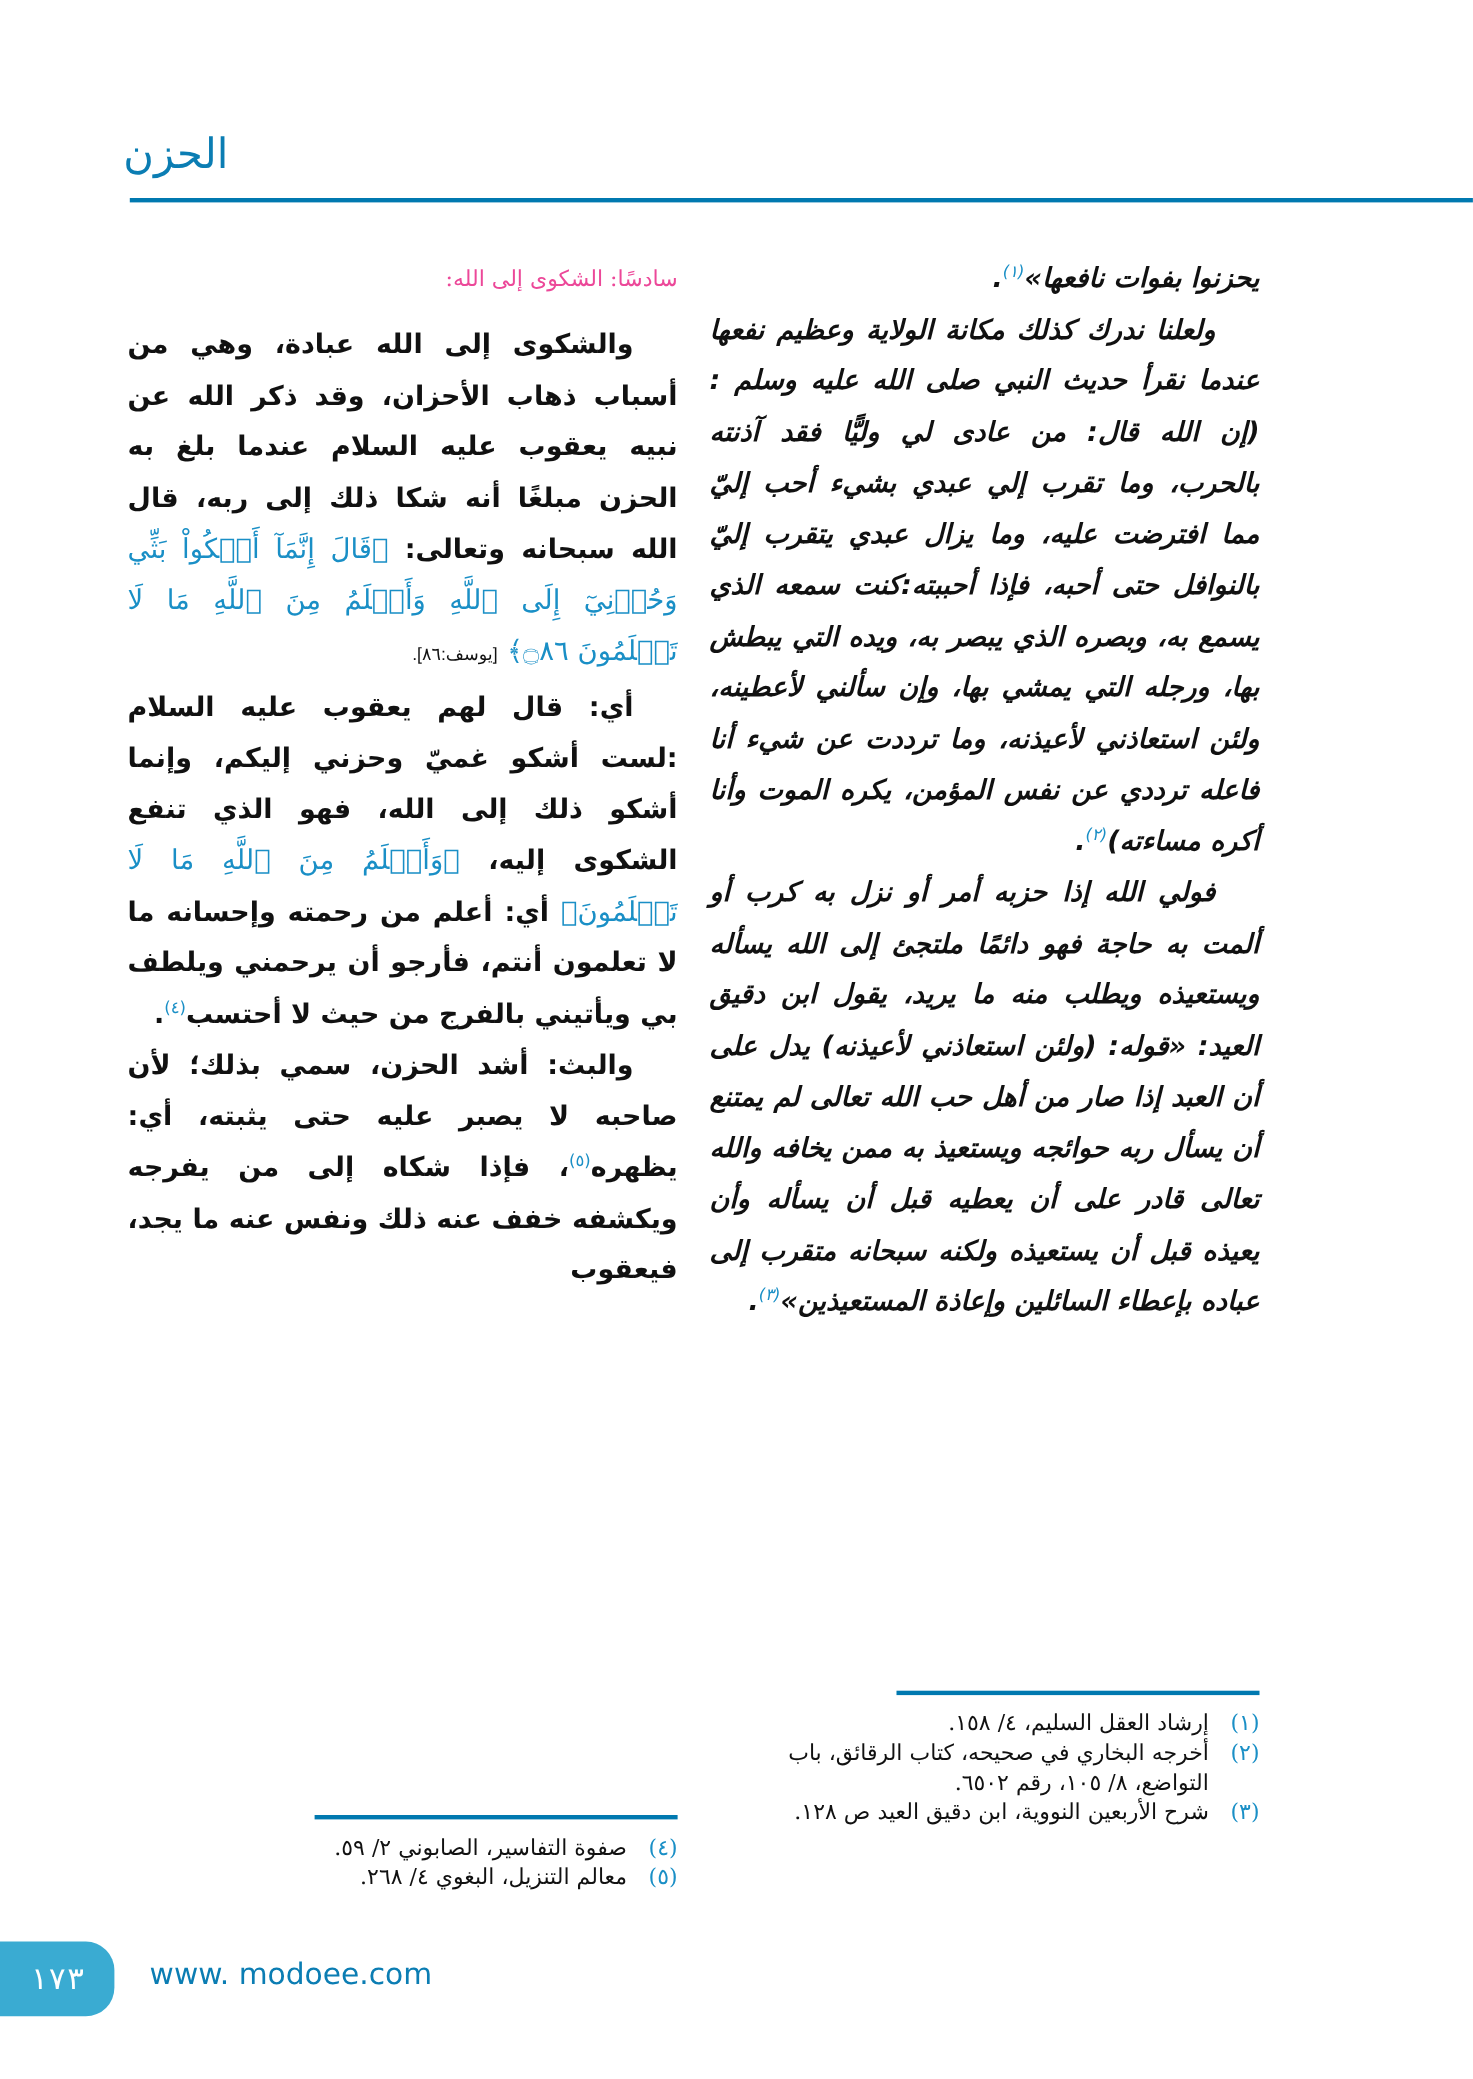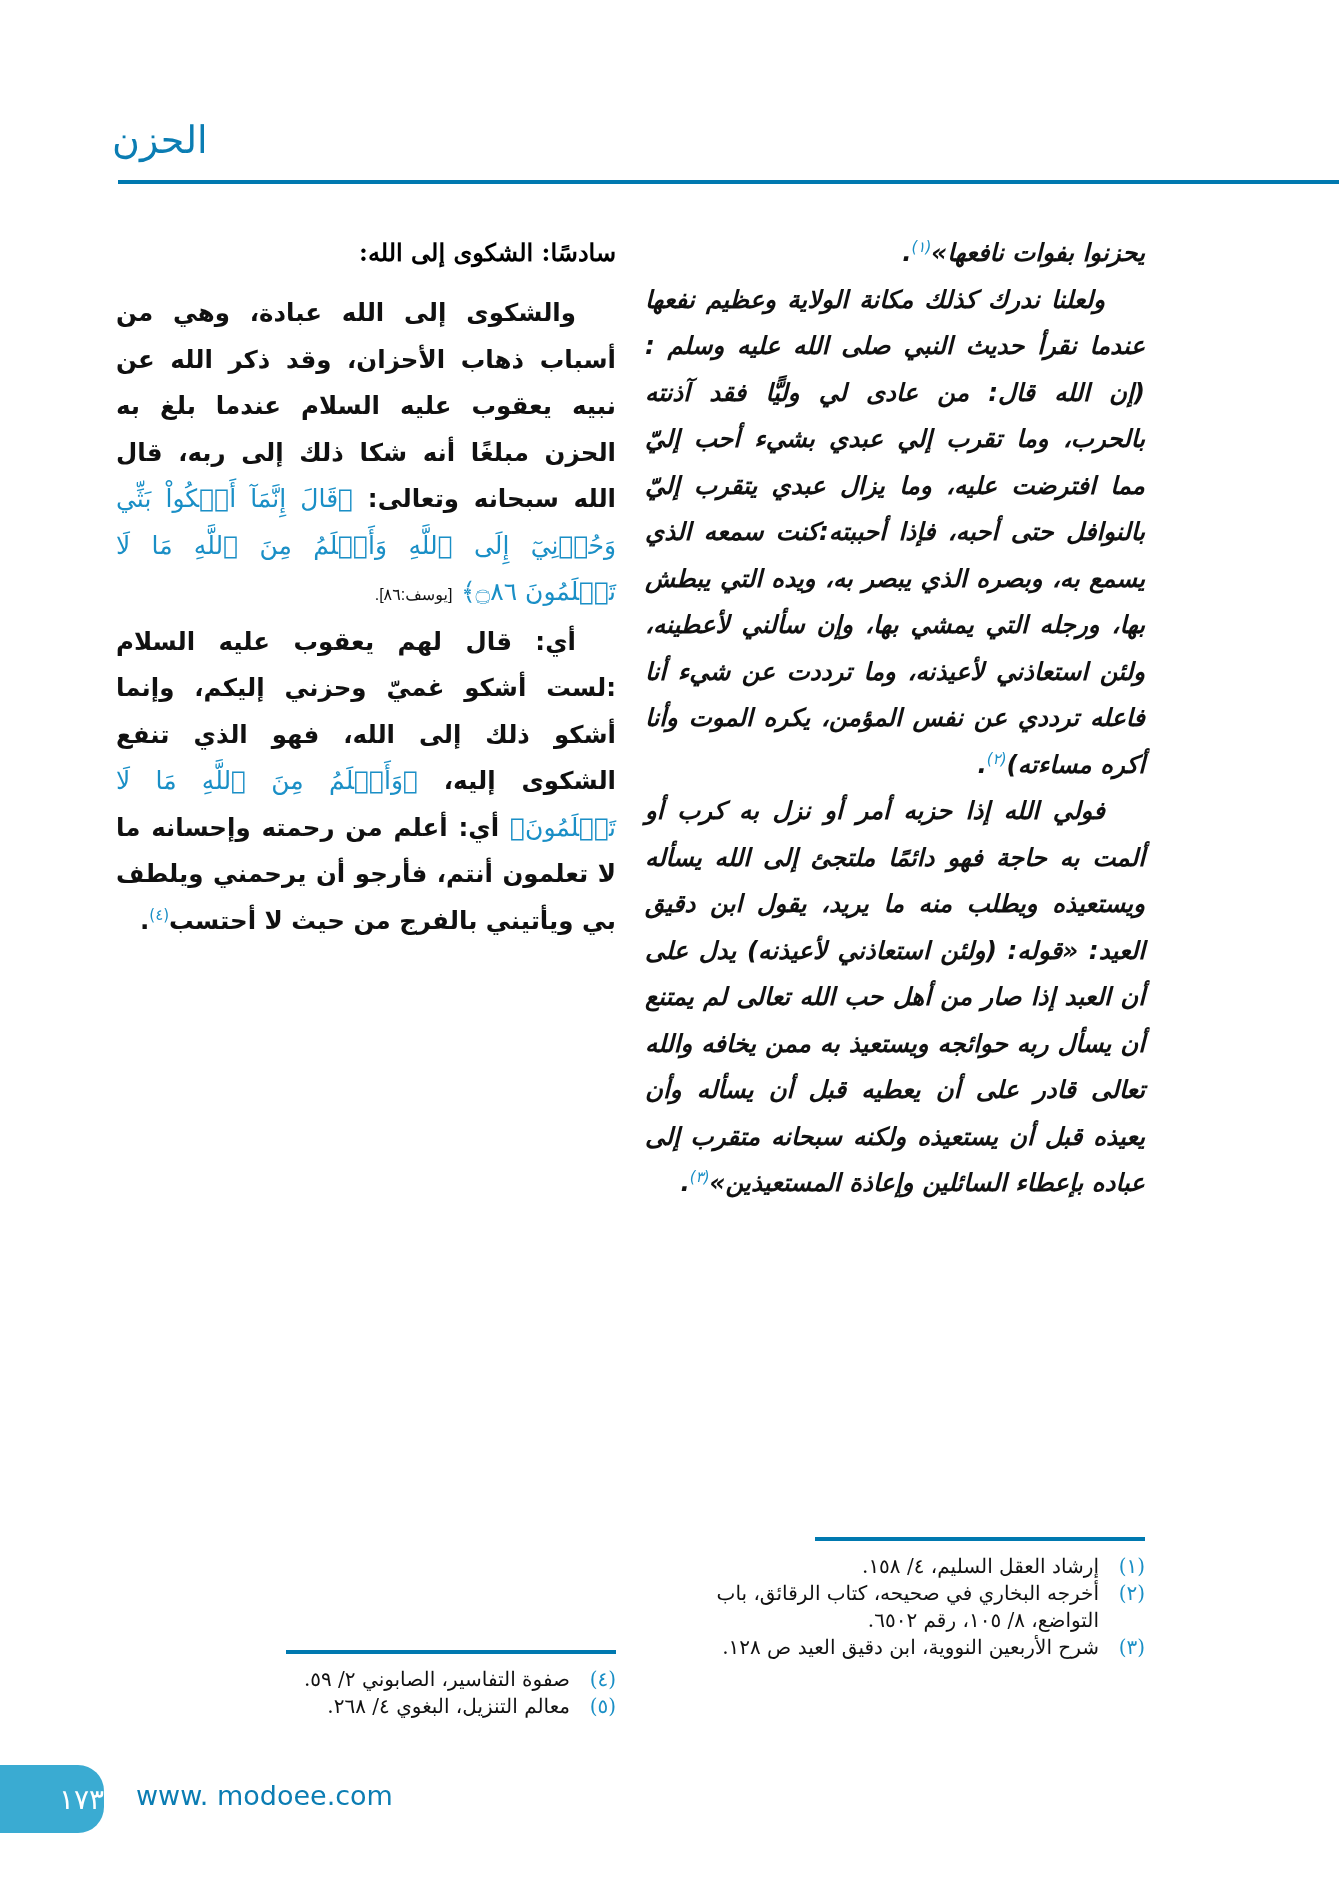--- a/index.html
+++ b/index.html
@@ -25,22 +25,22 @@
   .para {
     font-family: "DejaVu Sans", sans-serif; font-weight: bold;
     font-size: 24.5px; line-height: 46.5px; margin: 0;
   }
   .para.indent { text-indent: 40px; }
   .sup {
     color: #1a8fc6; font-weight: normal; font-size: 15px;
     vertical-align: super; line-height: 0;
   }
   .section-heading {
-    font-family: "DejaVu Serif", serif; color: #000000; font-size: 24px;
-    line-height: 46px; margin: 0 0 14px 0; font-weight: bold;
+    font-family: "DejaVu Serif", serif; color: #ec4899; font-size: 20px;
+    line-height: 46px; margin: 0 0 14px 0; font-weight: normal;
   }
   .quran {
     color: #1a8fc6; font-family: "DejaVu Serif", serif; font-weight: normal;
     font-size: 25px;
   }
   .ref {
     font-family: Liberation Sans, sans-serif; font-weight: normal; font-size: 16px;
   }
   .fn-rule {
     height: 4px; background: #0079b0; width: 330px; margin-right: 0;
@@ -53,22 +53,22 @@
   .fn-list { margin: 12px 0 0 0; padding: 0; list-style: none; }
   .fn-item {
     display: flex; font-family: "DejaVu Serif", serif; font-size: 20px;
     line-height: 27px; text-align: right;
   }
   .fn-num { color: #1a8fc6; min-width: 46px; flex: none; }
   .fn-text { flex: 1; }
   .page-badge {
     position: absolute; left: 0; top: 1765px; width: 104px; height: 68px;
     background: #3aabd2; border-radius: 0 26px 26px 0;
-    color: #fff; font-family: Liberation Sans, sans-serif; font-size: 28px;
-    display: flex; align-items: center; justify-content: flex-end;
+    color: #fff; font-family: Liberation Mono, monospace; font-size: 28px;
+    display: flex; align-items: center; justify-content: center;
   }
   .site-url {
     position: absolute; left: 136px; top: 1780px;
     color: #0b7db3; font-family: "DejaVu Sans", sans-serif; font-size: 27px;
   }
 </style>
 </head>
 <body>
 
 <div class="header-title">الحزن</div>
@@ -109,20 +109,23 @@
   <p class="para indent">
     <span>والشكوى إلى الله عبادة، وهي من أسباب ذهاب الأحزان، وقد ذكر الله عن نبيه يعقوب عليه السلام عندما بلغ به الحزن مبلغًا أنه شكا ذلك إلى ربه، قال الله سبحانه وتعالى:</span>
     <span class="quran">﴿قَالَ إِنَّمَآ أَشۡكُواْ بَثِّي وَحُزۡنِيٓ إِلَى ٱللَّهِ وَأَعۡلَمُ مِنَ ٱللَّهِ مَا لَا تَعۡلَمُونَ ۝٨٦﴾</span>
     <span class="ref">[يوسف:٨٦].</span>
   </p>
   <p class="para indent">
     <span>أي: قال لهم يعقوب عليه السلام :لست أشكو غميّ وحزني إليكم، وإنما أشكو ذلك إلى الله، فهو الذي تنفع الشكوى إليه،</span>
     <span class="quran">﴿وَأَعۡلَمُ مِنَ ٱللَّهِ مَا لَا تَعۡلَمُونَ﴾</span>
     <span>أي: أعلم من رحمته وإحسانه ما لا تعلمون أنتم، فأرجو أن يرحمني ويلطف بي ويأتيني بالفرج من حيث لا أحتسب</span><span class="sup">(٤)</span><span>.</span>
   </p>
+  <p class="para indent">
+    <span>والبث: أشد الحزن، سمي بذلك؛ لأن صاحبه لا يصبر عليه حتى يثبته، أي: يظهره</span><span class="sup">(٥)</span><span>، فإذا شكاه إلى من يفرجه ويكشفه خفف عنه ذلك ونفس عنه ما يجد، فيعقوب</span>
+  </p>
 </div>
 
 <div class="footnotes fn-left">
   <div class="fn-rule"></div>
   <ul class="fn-list">
     <li class="fn-item">
       <span class="fn-num">(٤)</span>
       <span class="fn-text">صفوة التفاسير، الصابوني ٢/ ٥٩.</span>
     </li>
     <li class="fn-item">

